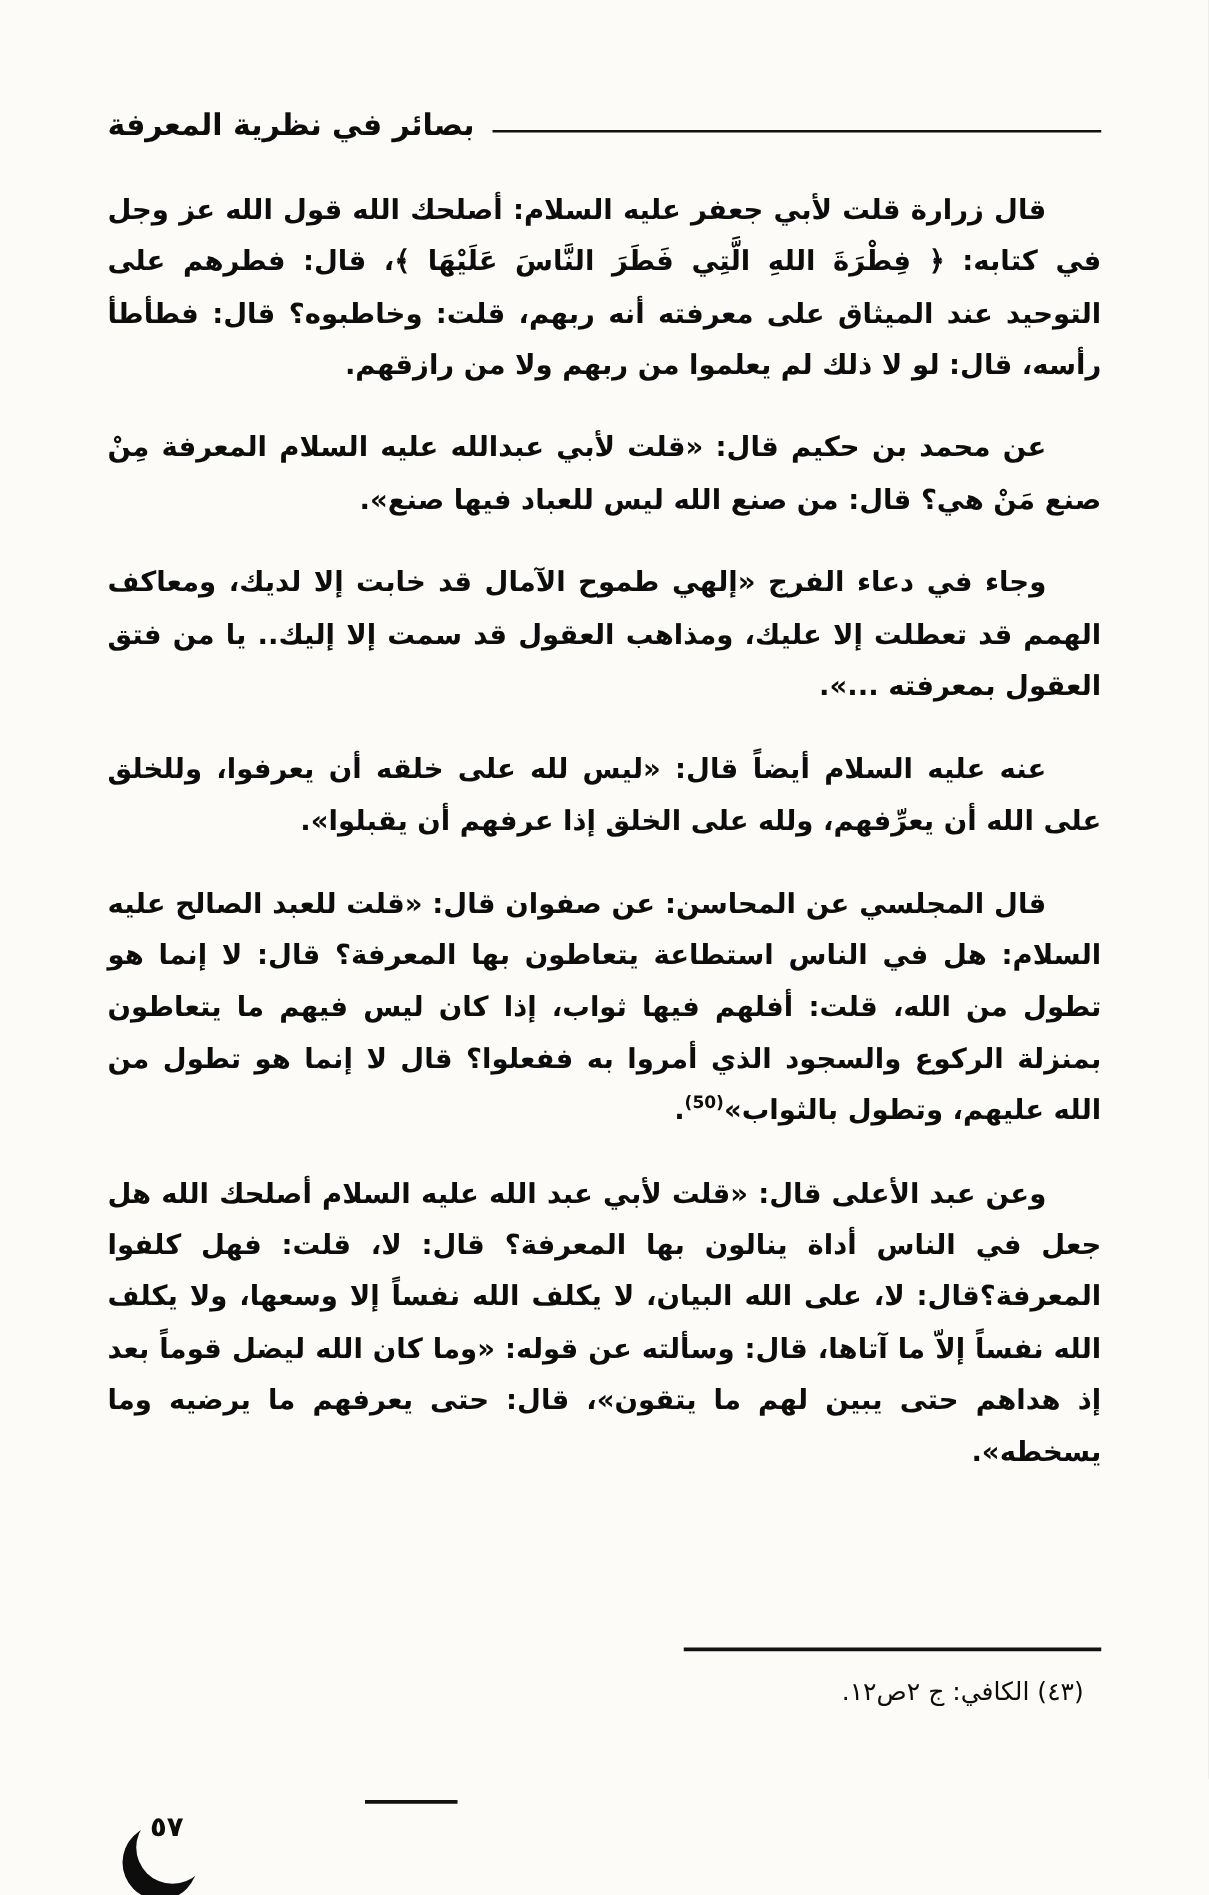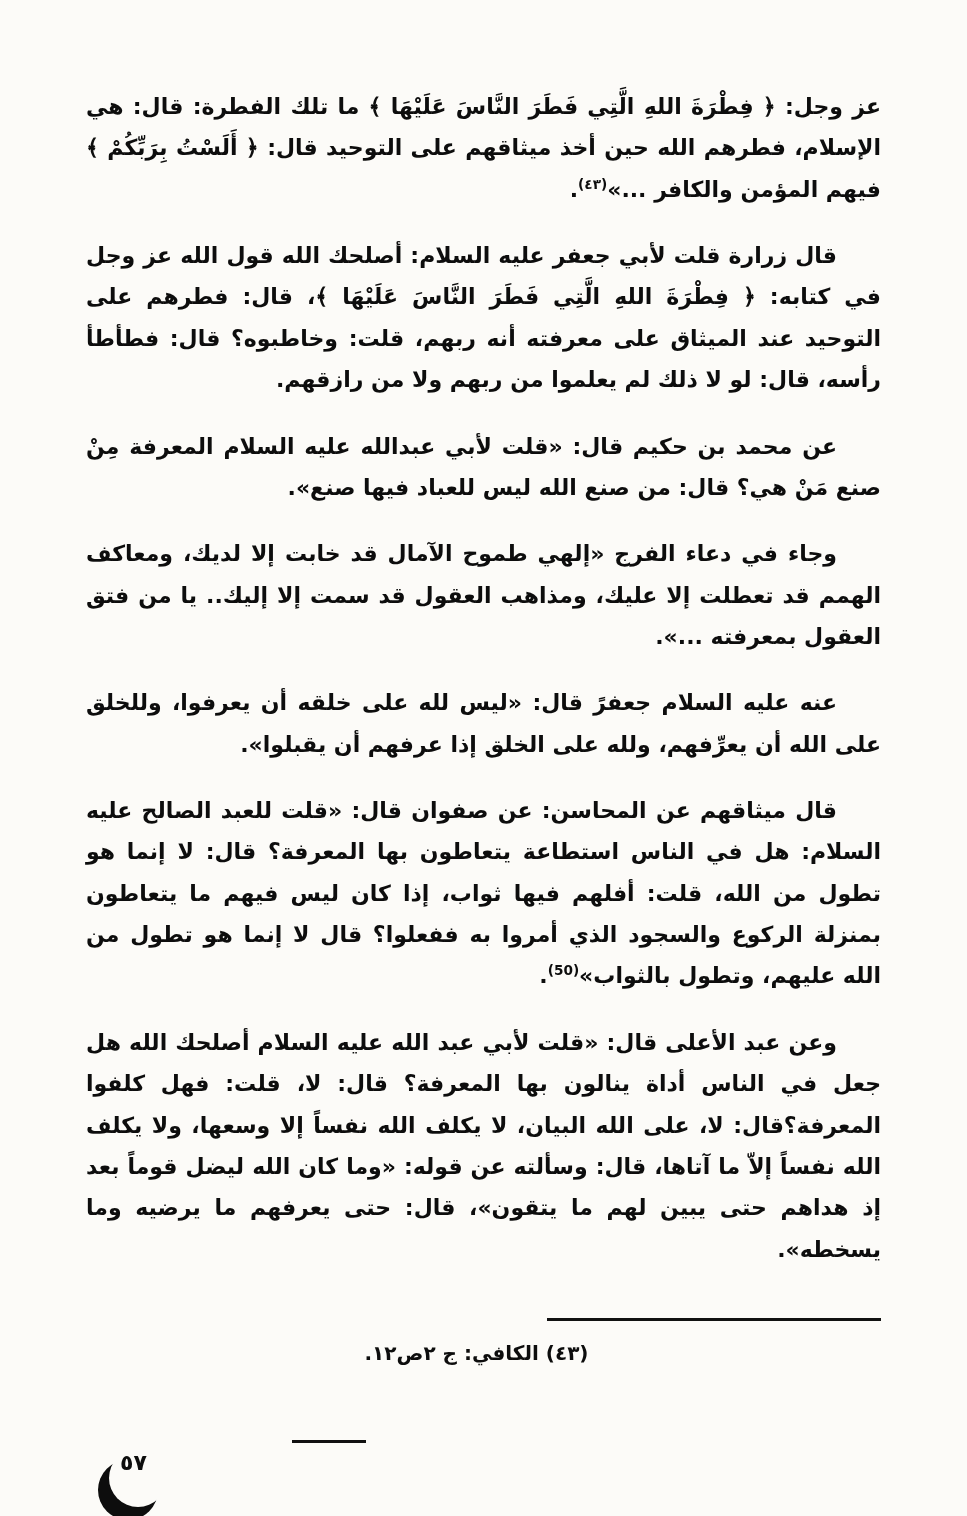--- a/index.html
+++ b/index.html
@@ -64,23 +64,23 @@
     top: 1318px;
   }
   .fn-sep {
     width: 42%;
     height: 3px;
     background: #111;
     margin-bottom: 14px;
   }
   .fn-item {
     font-size: 20px;
-    font-weight: 700;
+    font-weight: 400;
     line-height: 1.85;
-    text-align: center;
+    text-align: right;
     padding-right: 14px;
   }
   
   .crescent-wrap {
     position: absolute;
     left: 98px;
     top: 1444px;
     width: 78px;
     height: 86px;
   }
@@ -118,34 +118,37 @@
     width: 74px;
     height: 3px;
     background: #111;
   }
 </style>
 </head>
 <body>
 
 <div class="page">
 
+  <div class="page-header">
+    <span class="header-title">بصائر في نظرية المعرفة</span>
+    <div class="header-rule"></div>
+  </div>
 
   <div class="content">
 
-    <p class="para first"><span>عز وجل: ﴿ فِطْرَةَ اللهِ الَّتِي فَطَرَ النَّاسَ عَلَيْهَا ﴾ ما تلك الفطرة: قال: هي الإسلام، فطرهم الله حين أخذ ميثاقهم على التوحيد قال: ﴿ أَلَسْتُ بِرَبِّكُمْ ﴾ فيهم المؤمن والكافر ...»</span><sup class="fnref">(٤٣)</sup><span>.</span></p>
 
     <p class="para"><span>قال زرارة قلت لأبي جعفر عليه السلام: أصلحك الله قول الله عز وجل في كتابه: ﴿ فِطْرَةَ اللهِ الَّتِي فَطَرَ النَّاسَ عَلَيْهَا ﴾، قال: فطرهم على التوحيد عند الميثاق على معرفته أنه ربهم، قلت: وخاطبوه؟ قال: فطأطأ رأسه، قال: لو لا ذلك لم يعلموا من ربهم ولا من رازقهم.</span></p>
 
     <p class="para"><span>عن محمد بن حكيم قال: «قلت لأبي عبدالله عليه السلام المعرفة مِنْ صنع مَنْ هي؟ قال: من صنع الله ليس للعباد فيها صنع».</span></p>
 
     <p class="para"><span>وجاء في دعاء الفرج «إلهي طموح الآمال قد خابت إلا لديك، ومعاكف الهمم قد تعطلت إلا عليك، ومذاهب العقول قد سمت إلا إليك.. يا من فتق العقول بمعرفته ...».</span></p>
 
-    <p class="para"><span>عنه عليه السلام جعفرً قال: «ليس لله على خلقه أن يعرفوا، وللخلق على الله أن يعرِّفهم، ولله على الخلق إذا عرفهم أن يقبلوا».</span></p>
+    <p class="para"><span>عنه عليه السلام أيضاً قال: «ليس لله على خلقه أن يعرفوا، وللخلق على الله أن يعرِّفهم، ولله على الخلق إذا عرفهم أن يقبلوا».</span></p>
 
-    <p class="para"><span>قال ميثاقهم عن المحاسن: عن صفوان قال: «قلت للعبد الصالح عليه السلام: هل في الناس استطاعة يتعاطون بها المعرفة؟ قال: لا إنما هو تطول من الله، قلت: أفلهم فيها ثواب، إذا كان ليس فيهم ما يتعاطون بمنزلة الركوع والسجود الذي أمروا به ففعلوا؟ قال لا إنما هو تطول من الله عليهم، وتطول بالثواب»</span><sup class="fnref">(50)</sup><span>.</span></p>
+    <p class="para"><span>قال المجلسي عن المحاسن: عن صفوان قال: «قلت للعبد الصالح عليه السلام: هل في الناس استطاعة يتعاطون بها المعرفة؟ قال: لا إنما هو تطول من الله، قلت: أفلهم فيها ثواب، إذا كان ليس فيهم ما يتعاطون بمنزلة الركوع والسجود الذي أمروا به ففعلوا؟ قال لا إنما هو تطول من الله عليهم، وتطول بالثواب»</span><sup class="fnref">(50)</sup><span>.</span></p>
 
     <p class="para"><span>وعن عبد الأعلى قال: «قلت لأبي عبد الله عليه السلام أصلحك الله هل جعل في الناس أداة ينالون بها المعرفة؟ قال: لا، قلت: فهل كلفوا المعرفة؟قال: لا، على الله البيان، لا يكلف الله نفساً إلا وسعها، ولا يكلف الله نفساً إلاّ ما آتاها، قال: وسألته عن قوله: «وما كان الله ليضل قوماً بعد إذ هداهم حتى يبين لهم ما يتقون»، قال: حتى يعرفهم ما يرضيه وما يسخطه».</span></p>
 
   </div>
 
   <div class="footnotes">
     <div class="fn-sep"></div>
     <div class="fn-item">(٤٣) الكافي: ج ٢ص١٢.</div>
   </div>
 

